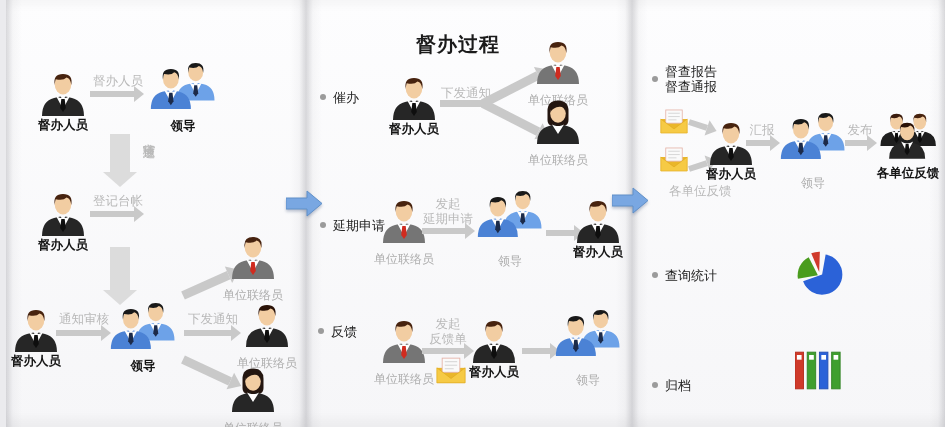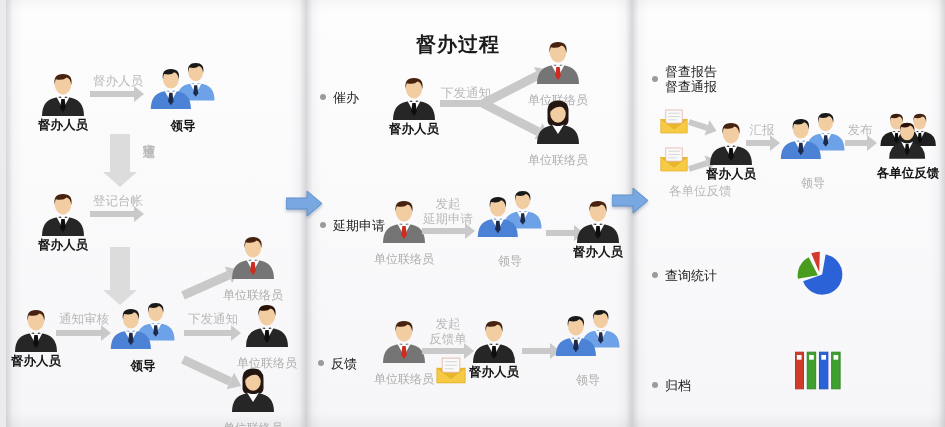--- a/index.html
+++ b/index.html
@@ -228,21 +228,21 @@
   <div class="garr" style="left:546px;top:230px;width:28px"></div>
   <div class="fig" style="left:548px;top:197px">
     <span>
         <svg width="48" height="46" viewBox="0 0 48 46">
           <use href="#p-man" style="--suit:#262626;--tie:#0e0e0e;--hair:#47230f"></use>
         </svg>
       </span>
     <span class="nm">督办人员</span>
   </div>
 
-  <div class="bullet" style="left:318px;top:356px">
+  <div class="bullet" style="left:318px;top:324px">
     <span class="dot"></span>
     <span>反馈</span>
   </div>
   <div class="fig" style="left:354px;top:317px">
     <span>
         <svg width="48" height="46" viewBox="0 0 48 46">
           <use href="#p-man" style="--suit:#757575;--tie:#d02b1f;--hair:#47230f"></use>
         </svg>
       </span>
     <span class="nmg">单位联络员</span>

